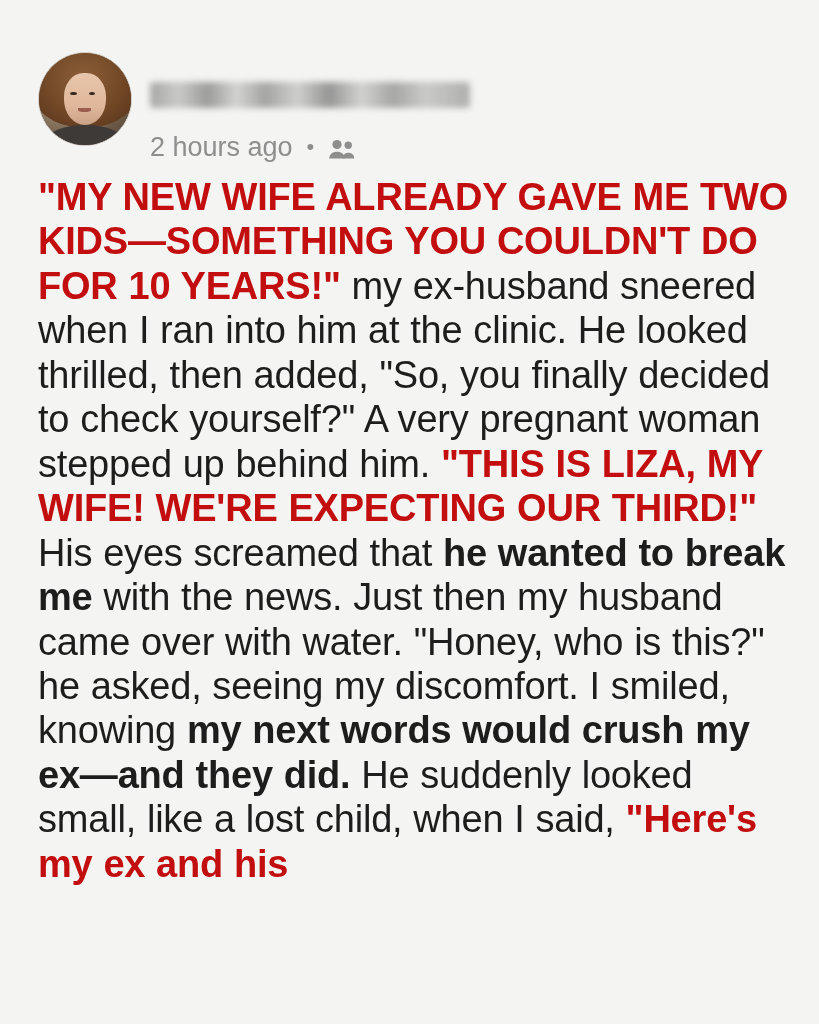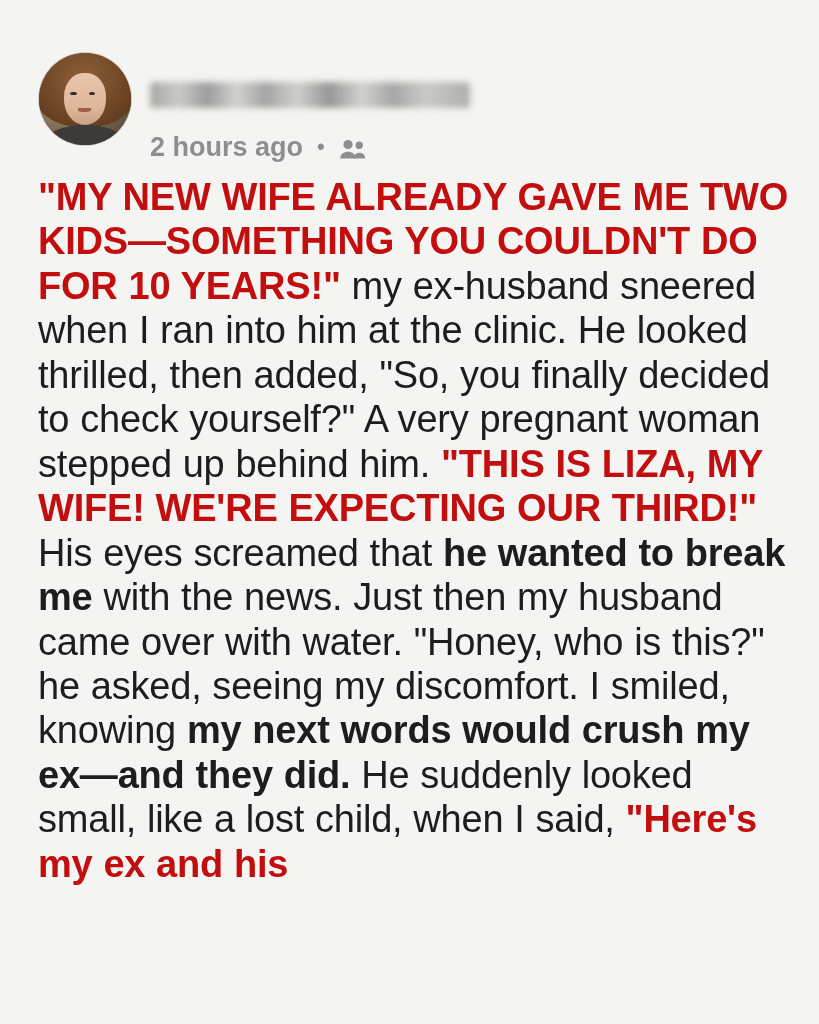--- a/index.html
+++ b/index.html
@@ -20,21 +20,20 @@
     height: 1024px;
     background: #f4f4f2;
     box-sizing: border-box;
     padding: 52px 30px 0 38px;
   }
 
   .post-header {
     display: flex;
     align-items: flex-start;
     gap: 18px;
-    font-weight: bold;
   }
 
   .avatar {
     width: 92px;
     height: 92px;
     border-radius: 50%;
     flex: 0 0 92px;
     overflow: hidden;
     position: relative;
     background: #6b5a4a;

